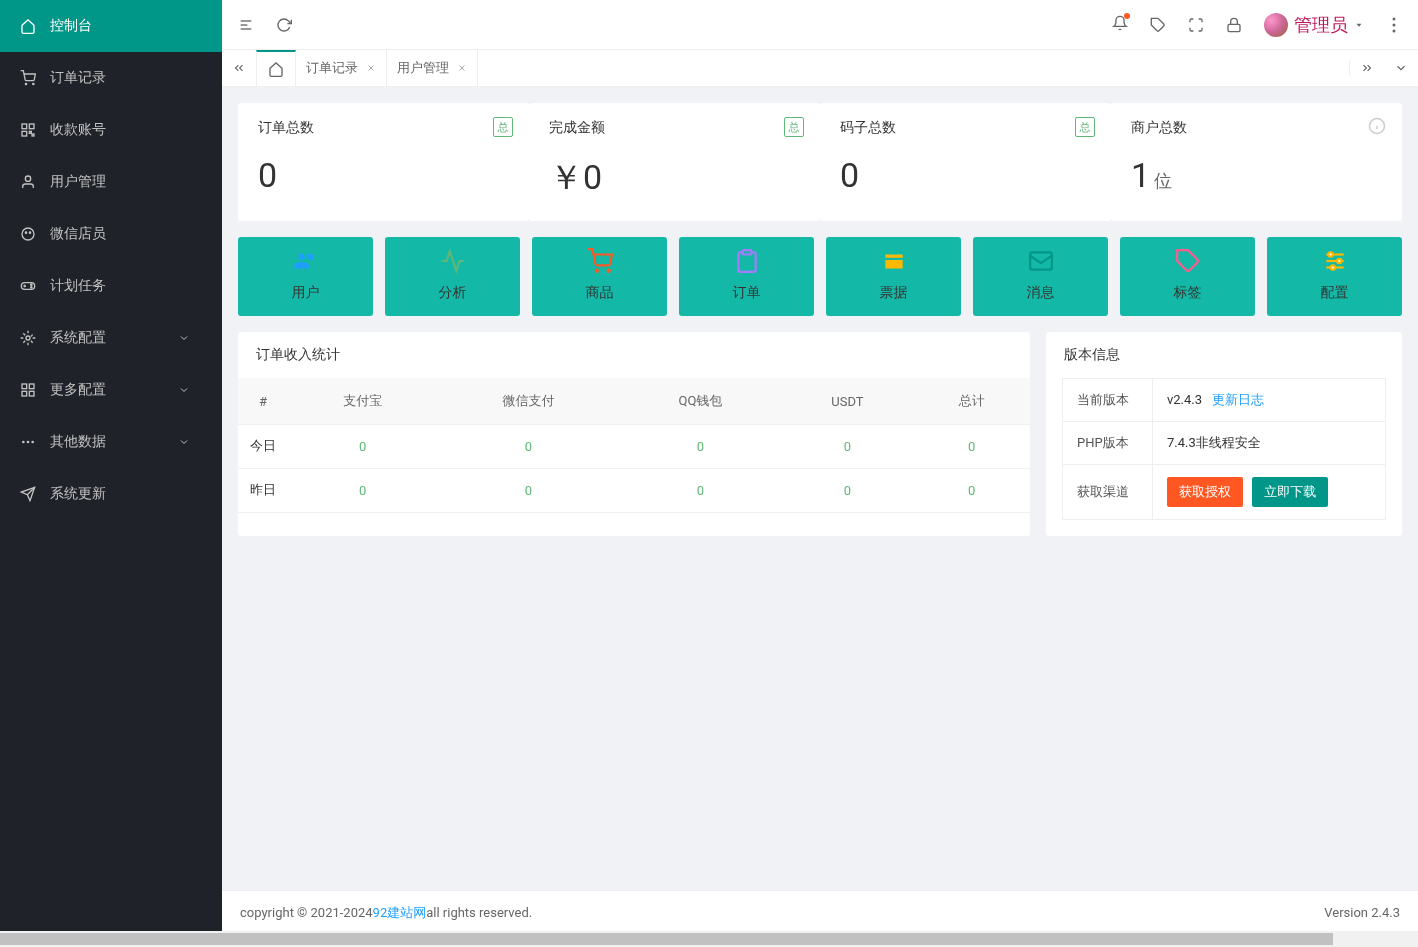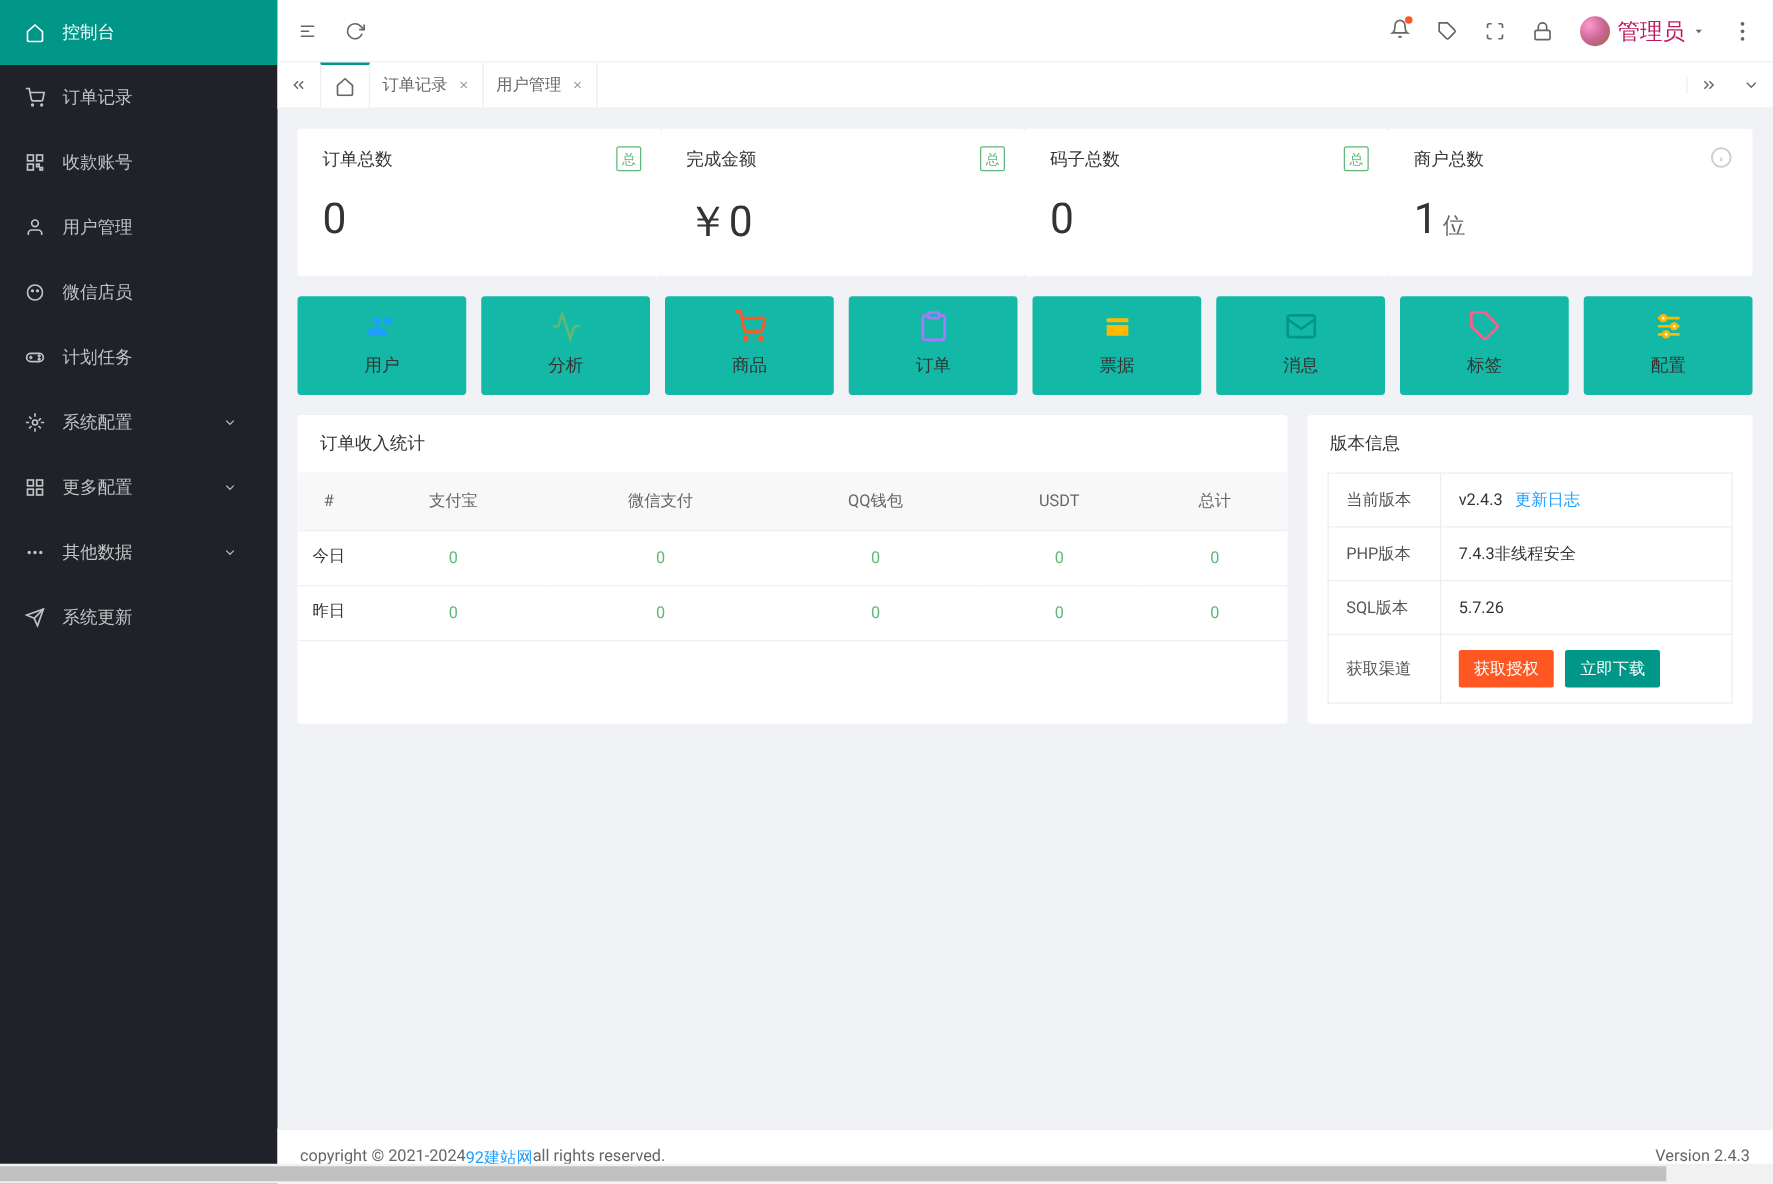--- a/index.html
+++ b/index.html
@@ -55,21 +55,21 @@
 .tbl th { background:#f8f8f8; color:#666; font-weight:400; }
 .tbl td.rowh { color:#333; padding:8px 10px; line-height:1.3; width:50px; }
 .tbl td.num { color:#5fb878; }
 .info-tbl { width:calc(100% - 32px); margin:0 16px 16px; border:1px solid #eee; border-collapse:collapse; font-size:13px; }
 .info-tbl td { padding:12px 14px; border:1px solid #eee; color:#333; }
 .info-tbl td:first-child { width:90px; color:#555;margin-left:28px; }
 .link { color:#1e9fff; cursor:pointer; margin-left:10px; }
 .btn { display:inline-flex; align-items:center; padding:6px 12px; border-radius:2px; font-size:13px; color:#fff; cursor:pointer; }
 .btn-orange { background:#ff5722; }
 .btn-green { background:#009688; margin-left:6px; }
-.footer { position:absolute; left:222px; bottom:0; right:0; height:44px; background:#fff; display:flex; align-items:center; padding:0 18px; font-size:13px; color:#666; border-top:1px solid #eee; }
+.footer { position:absolute; left:222px; bottom:13px; right:0; height:44px; background:#fff; display:flex; align-items:center; padding:0 18px; font-size:13px; color:#666; border-top:1px solid #eee; }
 .footer .ver { margin-left:auto; }
 .scrollbar-track { position:absolute; bottom:0; left:0; right:0; height:16px; background:#f1f1f1; }
 .scrollbar-thumb { position:absolute; left:0; top:2px; bottom:2px; width:94%; background:#c1c1c1; border-radius:0; }
 </style>
 </head>
 <body>
 
 <div class="sidebar">
   <div class="nav-item active">
     <svg viewBox="0 0 24 24" fill="none" stroke="currentColor" stroke-width="2">
@@ -393,24 +393,20 @@
         <tbody>
             <tr>
           <td>当前版本</td>
           <td><span>v2.4.3</span><span class="link">更新日志</span></td>
         </tr>
         <tr>
           <td>PHP版本</td>
           <td>7.4.3非线程安全</td>
         </tr>
         <tr>
-          <td>SQL版本</td>
-          <td>5.7.26</td>
-        </tr>
-        <tr>
           <td>获取渠道</td>
           <td>
             <span class="btn btn-orange">获取授权</span>
             <span class="btn btn-green">立即下载</span>
           </td>
         </tr>
       </tbody>
         </table>
     </div>
   </div>

